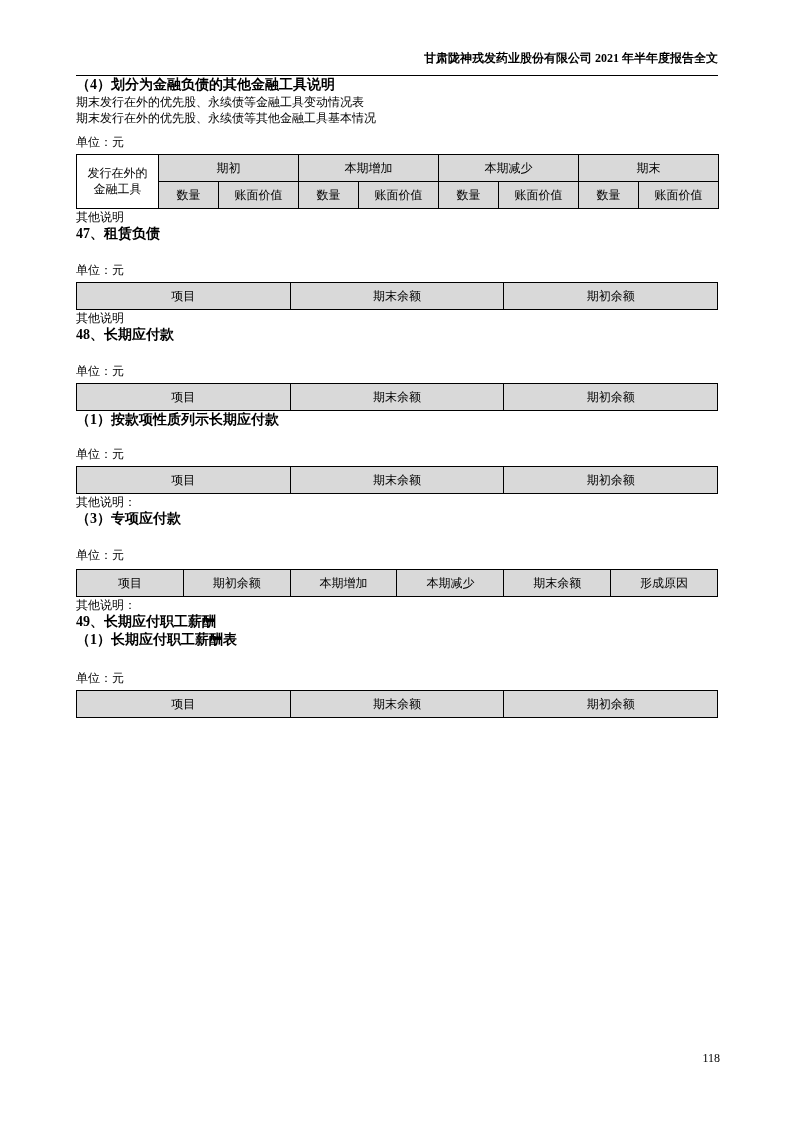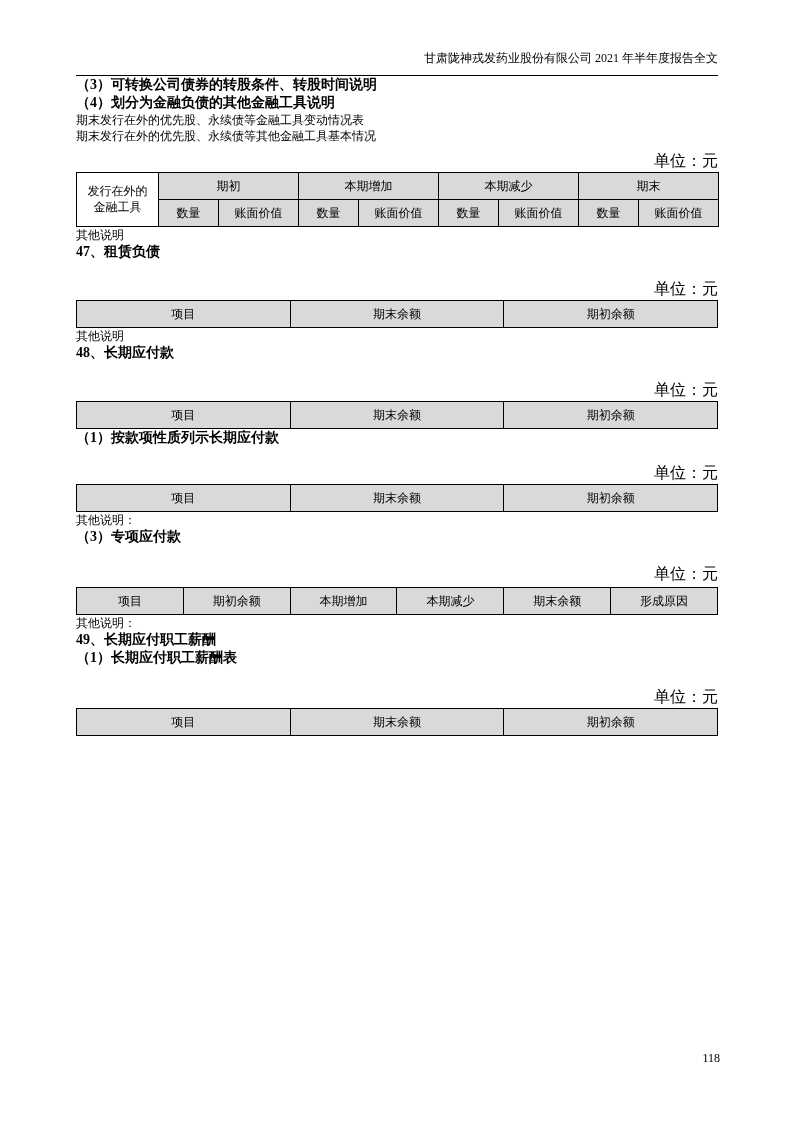--- a/index.html
+++ b/index.html
@@ -10,27 +10,28 @@
     position: relative;
     font-family: "Liberation Serif", "DejaVu Serif", serif;
     font-size: 12px; color: #000;
     background: #ffffff;
   }
   .doc-header {
     text-align: right;
     font-size: 12px;
     padding-bottom: 8px;
     border-bottom: 1px solid #000;
+    font-weight: bold;
   }
   h3.sec {
     font-size: 14px; font-weight: 700;
     margin: 0; line-height: 18px;
   }
   p.body { font-size: 12px; margin: 0; line-height: 16px; }
-  .unit { text-align: right; font-size: 16px; margin: 0; line-height: 15px; }
+  .unit { text-align: left; font-size: 12px; margin: 0; line-height: 15px; }
   table.tbl {
     border-collapse: collapse;
     width: 100%;
     table-layout: fixed;
   }
   table.tbl td {
     border: 1px solid #000;
     height: 27px;
     text-align: center;
     font-size: 12px;
@@ -72,21 +73,20 @@
 </style>
 </head>
 <body>
 
 <div class="page">
 
   <div class="doc-header">
     <span>甘肃陇神戎发药业股份有限公司 2021 年半年度报告全文</span>
   </div>
 
-  <h3 class="sec mt-s3">（3）可转换公司债券的转股条件、转股时间说明</h3>
 
   <h3 class="sec mt-s4">（4）划分为金融负债的其他金融工具说明</h3>
 
   <p class="body mt-para2">期末发行在外的优先股、永续债等金融工具变动情况表</p>
   <p class="body mt-para1">期末发行在外的优先股、永续债等其他金融工具基本情况</p>
 
   <div class="unit mt-unit1">单位：元</div>
 
   <table class="tbl mt-tbl1">
     <colgroup>

